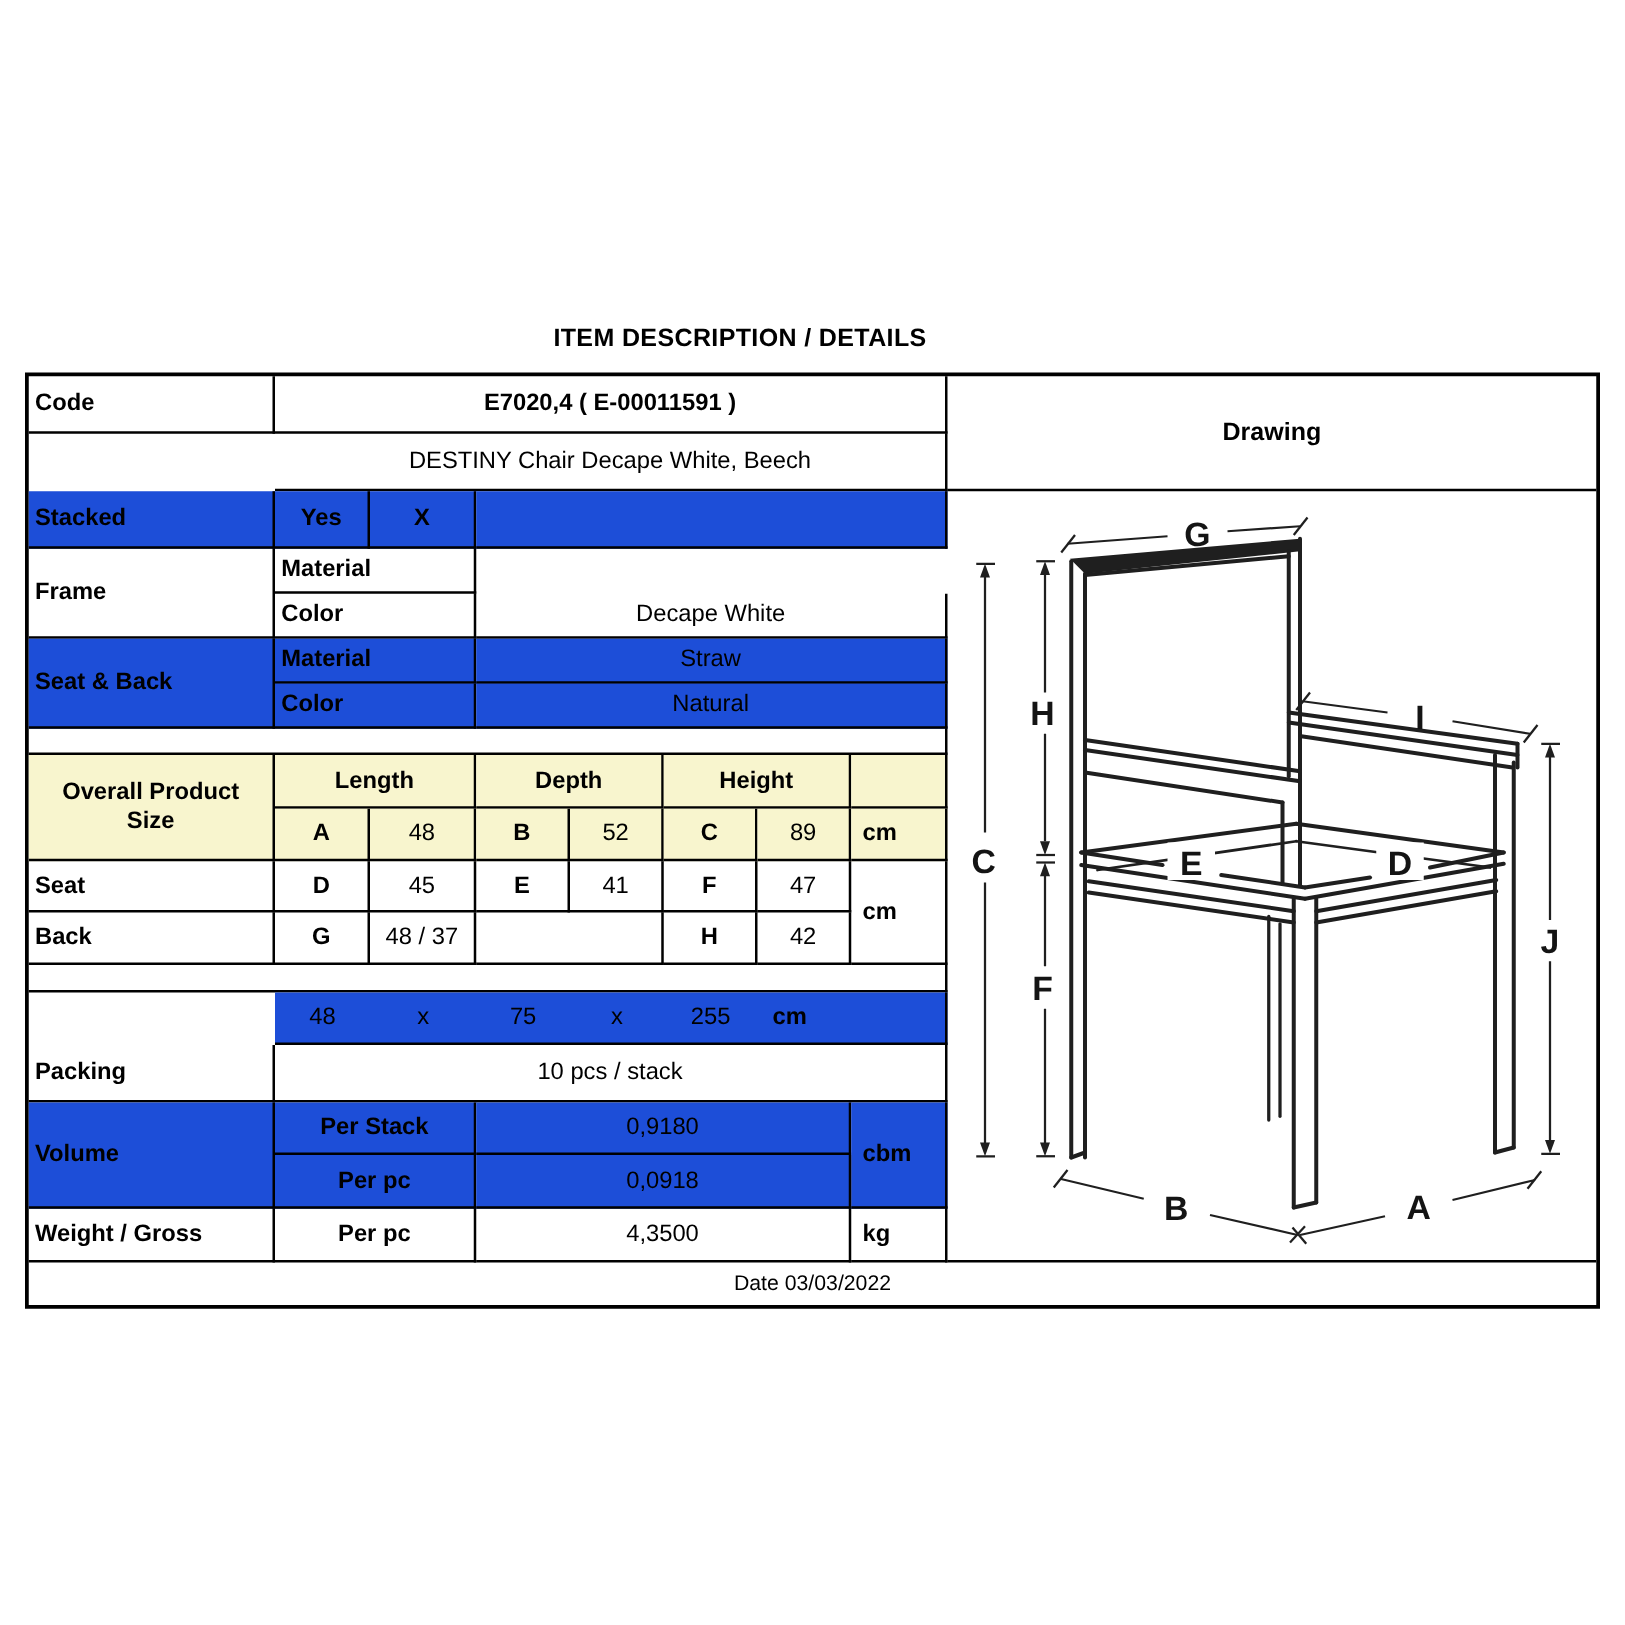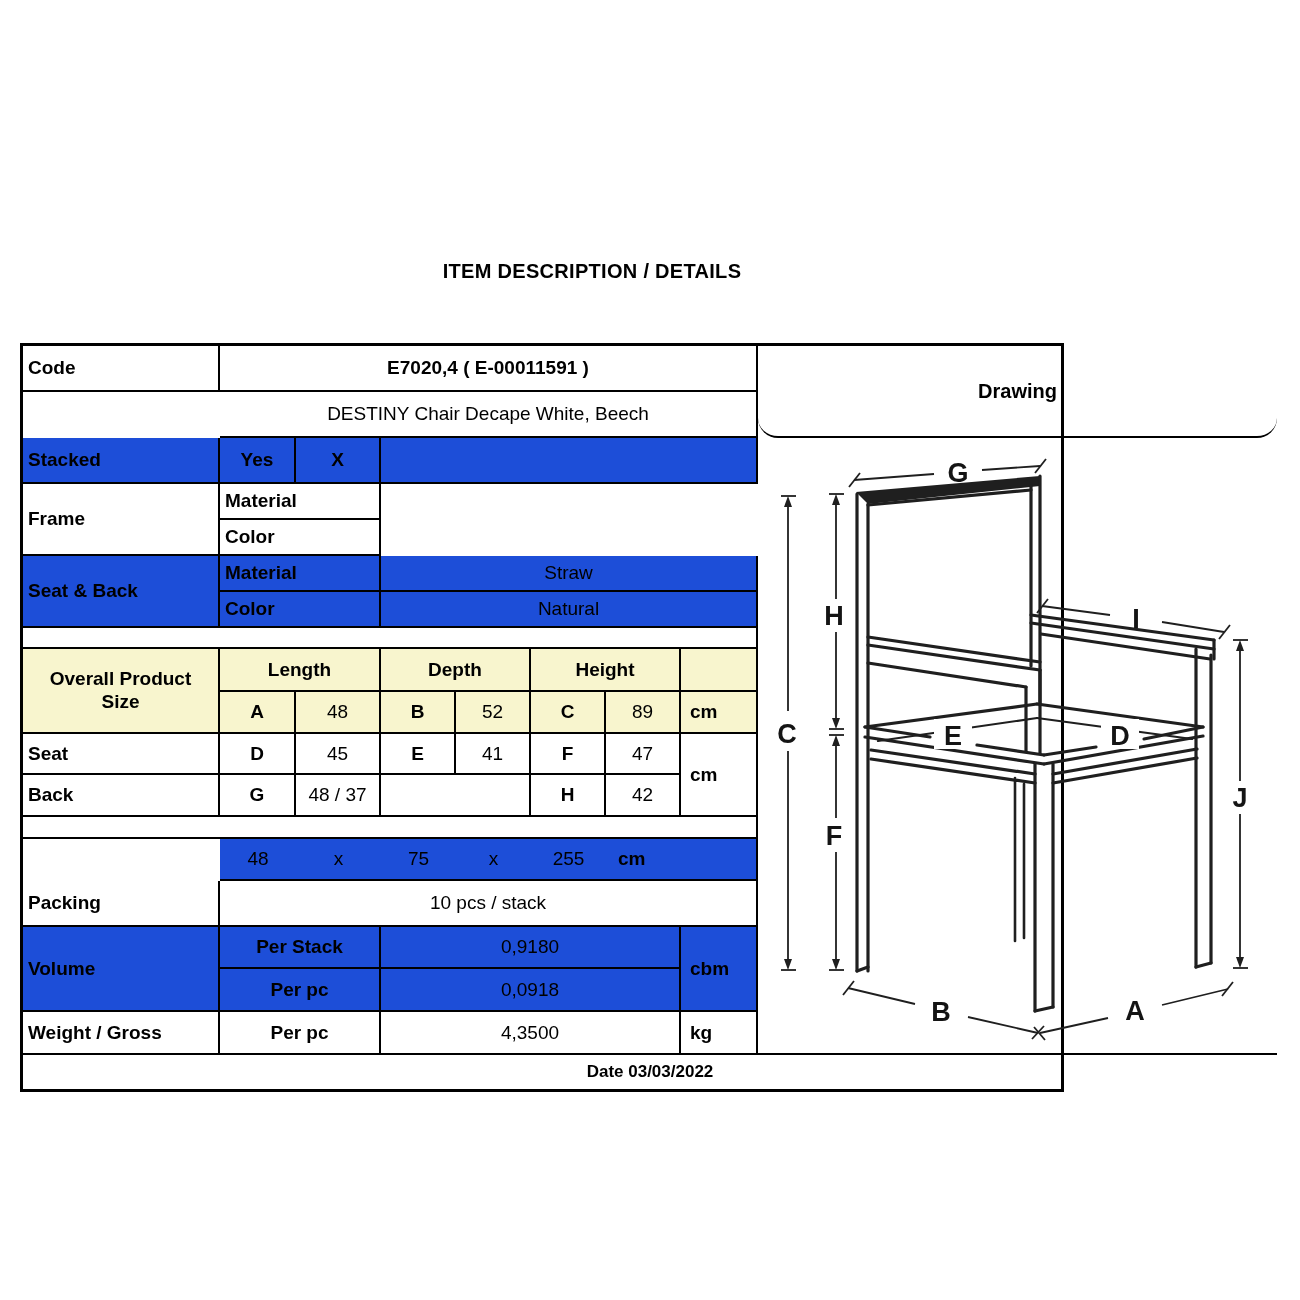--- a/index.html
+++ b/index.html
@@ -1,42 +1,42 @@
 <!DOCTYPE html>
 <html><head>
 <meta charset="utf-8">
 <style>
   html,body{margin:0;padding:0;background:#ffffff;}
   .page{position:relative;width:1300px;height:1300px;background:#fff;
         font-family:"Liberation Sans",sans-serif;color:#000;overflow:hidden;}
   .title{position:absolute;left:0;top:260px;width:1184px;text-align:center;
          font-weight:bold;font-size:20px;letter-spacing:.3px;}
-  .doc-table{position:absolute;left:20px;top:298px;width:1044px;height:749px;
-             border:3px solid #000;box-sizing:border-box;background:#fff;margin-top:45px;}
+  .doc-table{position:absolute;left:20px;top:298px;width:1260px;height:749px;
+             border:3px solid #000;box-sizing:border-box;background:#fff;}
   .left-grid{position:absolute;left:0;top:0;width:735px;height:709px;display:grid;
              grid-template-columns:197px 76px 85px 75px 75px 75px 75px 77px;
              grid-template-rows:46px 46px 46px 36px 36px 36px 36px 21px 43px 42px 41px 42px 22px 42px 46px 42px 43px 43px;}
   .cell{border-right:2px solid #000;border-bottom:2px solid #000;box-sizing:border-box;
         display:flex;align-items:center;font-size:19px;overflow:hidden;white-space:nowrap;}
   .b{font-weight:bold}
   .lft{padding-left:5px;justify-content:flex-start}
   .ctr{justify-content:center}
   .unit{padding-left:9px;justify-content:flex-start}
   .gray{background:#1d4ed8}
   .yellow{background:#F8F5CE}
   .wrap{justify-content:center;text-align:center;white-space:normal;line-height:1.2;padding:0 14px;}
   .ps-wrap{position:relative;width:100%;height:100%;}
   .ps-item{position:absolute;top:0;height:100%;display:flex;align-items:center;justify-content:center;font-size:19px;}
   .drawing-panel{position:absolute;left:735px;top:0;width:519px;height:709px;box-sizing:border-box;
                  border-bottom:2px solid #000;}
   .drawing-header{height:92px;box-sizing:border-box;border-bottom:2px solid #000;
-                  display:flex;align-items:center;justify-content:center;font-weight:bold;font-size:20px;border-radius:20px;}
+                  display:flex;align-items:center;justify-content:center;font-weight:bold;font-size:20px;}
   .drawing-area{position:relative;width:519px;height:615px;}
   .date-row{position:absolute;left:0;top:709px;width:1254px;height:34px;
-            display:flex;align-items:center;justify-content:center;font-weight:bold;font-size:17px;}
+            display:flex;align-items:center;justify-content:center;font-weight:normal;font-size:17px;}
 </style>
 </head>
 <body>
 
 <div class="page">
 
   <div class="title">ITEM DESCRIPTION / DETAILS</div>
 
   <div class="doc-table">
 
@@ -48,20 +48,21 @@
       <div class="cell ctr" style="grid-area:2/2/3/9">DESTINY Chair Decape White, Beech</div>
 
       <div class="cell b lft gray" style="grid-area:3/1/4/2">Stacked</div>
       <div class="cell b ctr gray" style="grid-area:3/2/4/3">Yes</div>
       <div class="cell b ctr gray" style="grid-area:3/3/4/4">X</div>
       <div class="cell gray" style="grid-area:3/4/4/9"></div>
 
       <div class="cell b lft" style="grid-area:4/1/6/2">Frame</div>
       <div class="cell b lft" style="grid-area:4/2/5/4">Material</div>
       <div class="cell b lft" style="grid-area:5/2/6/4">Color</div>
+      <div class="cell ctr" style="grid-area:5/4/6/9">Decape White</div>
 
       <div class="cell b lft gray" style="grid-area:6/1/8/2">Seat &amp; Back</div>
       <div class="cell b lft gray" style="grid-area:6/2/7/4">Material</div>
       <div class="cell ctr gray" style="grid-area:6/4/7/9">Straw</div>
       <div class="cell b lft gray" style="grid-area:7/2/8/4">Color</div>
       <div class="cell ctr gray" style="grid-area:7/4/8/9">Natural</div>
 
       <div class="cell" style="grid-area:8/1/9/9"></div>
 
       <div class="cell b ctr yellow" style="grid-area:9/2/10/4">Length</div>

